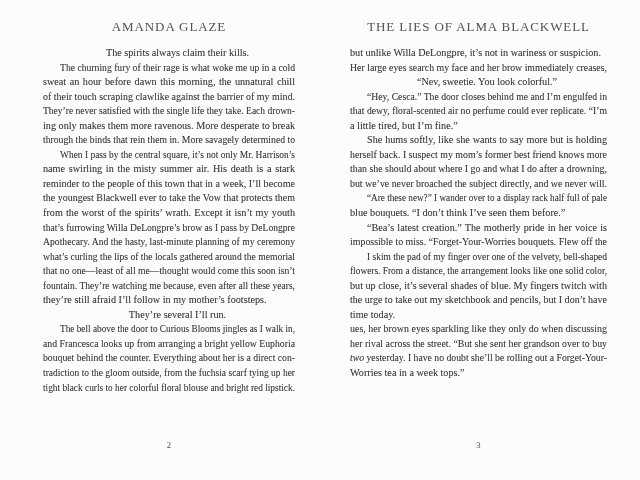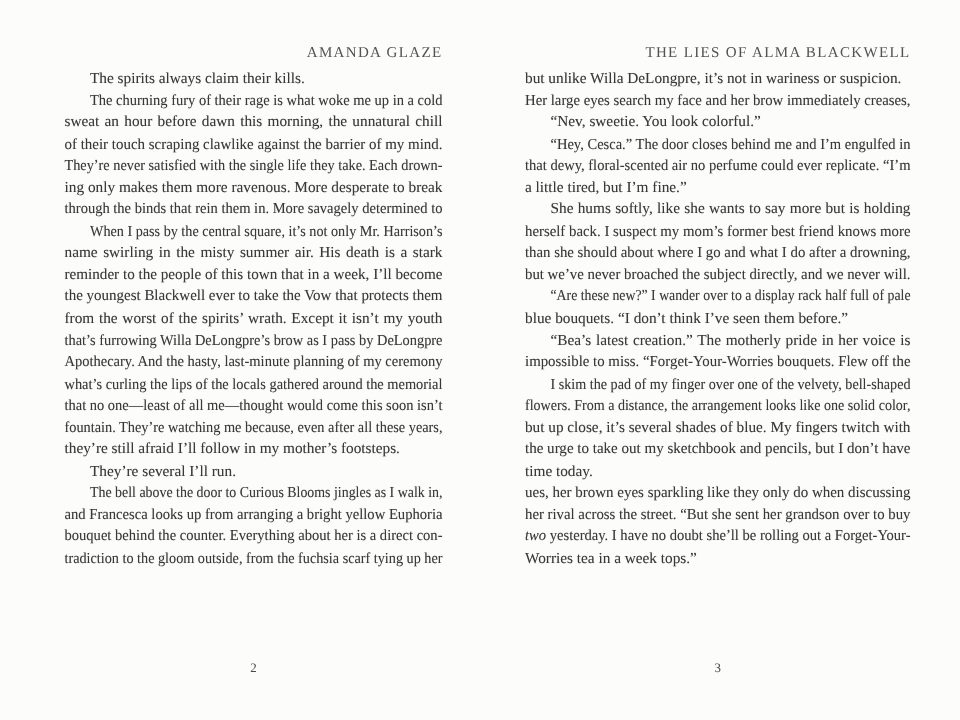--- a/index.html
+++ b/index.html
@@ -19,43 +19,43 @@
   }
   .page {
     position: absolute;
     top: 0;
     height: 480px;
   }
   .page-left  { left: 43px;  width: 252px; }
   .page-right { left: 350px; width: 257px; }
   .running-head {
     position: absolute;
-    top: 30px;
+    top: 19px;
     left: 0;
     width: 100%;
-    text-align: right;
-    font-size: 10px;
+    text-align: center;
+    font-size: 13px;
     letter-spacing: 0.9px;
     color: #525252;
     white-space: nowrap;
   }
   .page-body {
     position: absolute;
     top: 46px;
     left: 0;
     right: 0;
   }
   .para { margin: 0; }
   .line {
     line-height: 14.55px;
     font-size: 10.2px;
     white-space: nowrap;
     text-shadow: 0 0 0.5px rgba(70,70,70,0.35);
   }
-  .line.indent { padding-left: 17px; }
+  .line.indent { padding-left: 17px; text-align: center; }
   .ln { display: inline-block; }
   .ln em { font-style: italic; }
   .folio {
     position: absolute;
     top: 440px;
     left: 0;
     width: 100%;
     text-align: center;
     font-size: 8.6px;
     color: #4a4a4a;
@@ -94,20 +94,21 @@
           <div class="line last"><span class="ln"><span>they’re still afraid I’ll follow in my mother’s footsteps.</span></span></div>
         </div>
         <div class="para">
           <div class="line indent last"><span class="ln"><span>They’re several I’ll run.</span></span></div>
         </div>
         <div class="para">
           <div class="line indent"><span class="ln" style="transform-origin: 0px 50%; transform: scaleX(0.909641);"><span>The bell above the door to Curious Blooms jingles as I walk in,</span></span></div>
           <div class="line"><span class="ln" style="transform-origin: 0px 50%; transform: scaleX(0.956754);"><span>and Francesca looks up from arranging a bright yellow Euphoria</span></span></div>
           <div class="line"><span class="ln" style="transform-origin: 0px 50%; transform: scaleX(0.952685);"><span>bouquet behind the counter. Everything about her is a direct con-</span></span></div>
           <div class="line"><span class="ln" style="transform-origin: 0px 50%; transform: scaleX(0.929728);"><span>tradiction to the gloom outside, from the fuchsia scarf tying up her</span></span></div>
+          <div class="line last"><span class="ln" style="transform-origin: 0px 50%; transform: scaleX(0.916364);"><span>tight black curls to her colorful floral blouse and bright red lipstick.</span></span></div>
         </div>
       </div>
     <div class="folio">2</div>
   </div>
 
   <div class="page page-right">
     <div class="running-head">THE LIES OF ALMA BLACKWELL</div>
     <div class="page-body">
         <div class="para">
           <div class="line last"><span class="ln"><span>but unlike Willa DeLongpre, it’s not in wariness or suspicion.</span></span></div>

